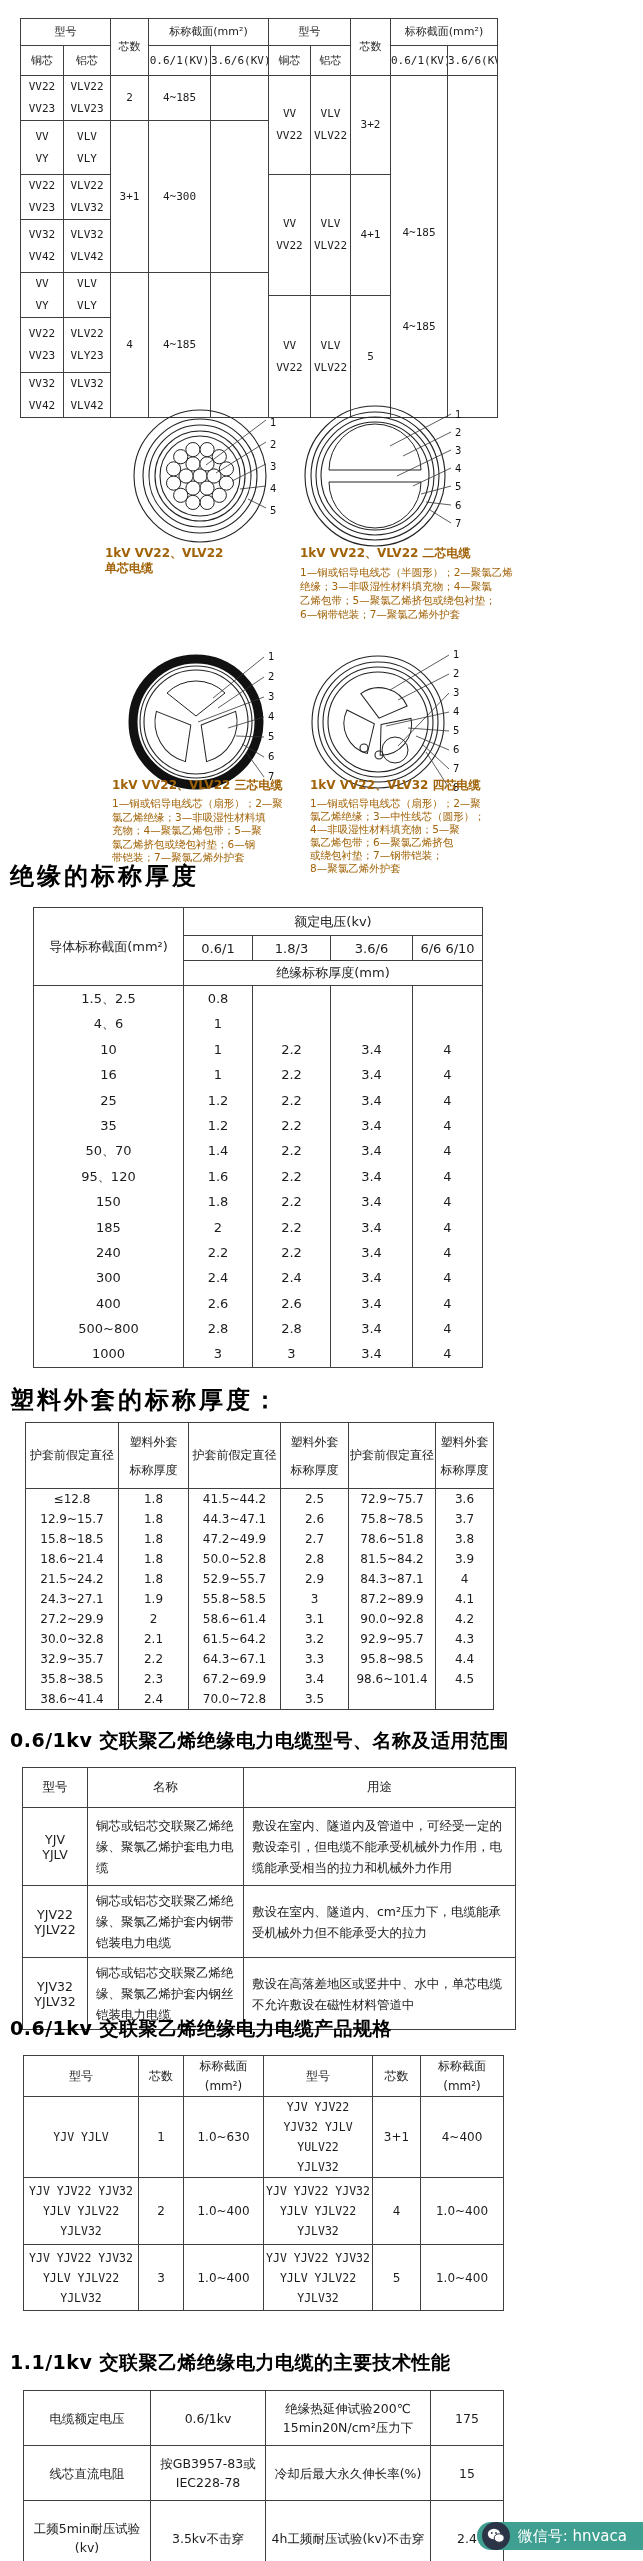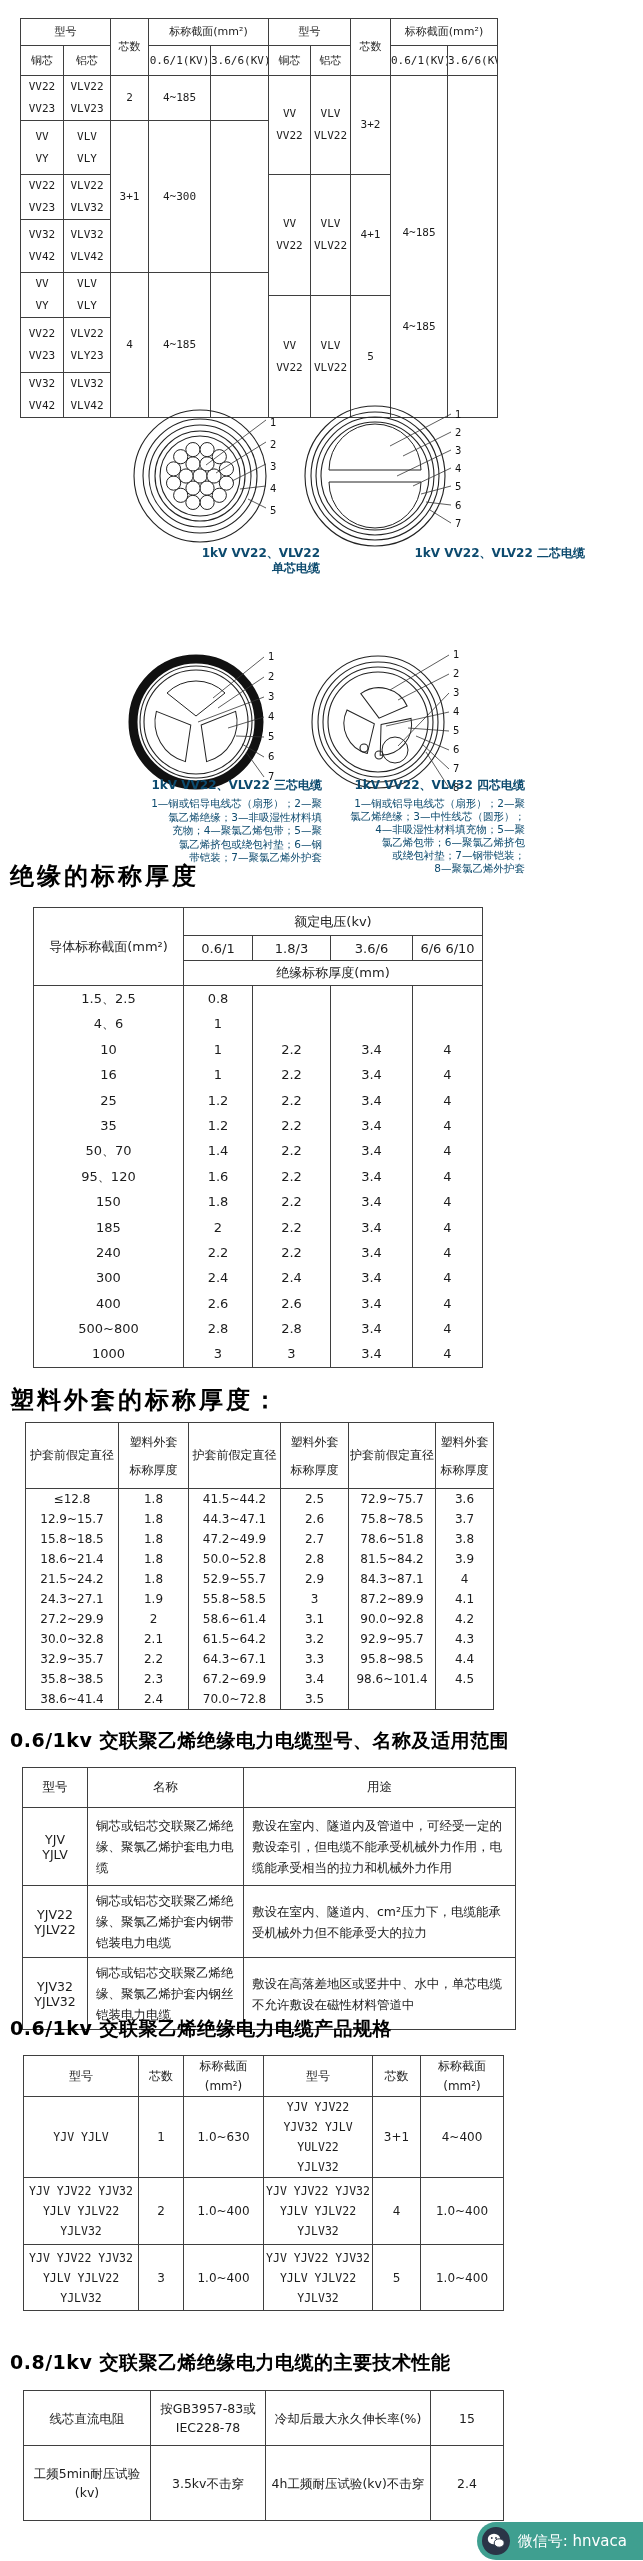--- a/index.html
+++ b/index.html
@@ -22,33 +22,33 @@
   td.stack{vertical-align:top;}
   .stack .cl{display:block;text-align:center;overflow:hidden;}
   
   .dia{position:absolute;}
   .dia svg{display:block;}
   .dia circle,.dia path{fill:none;stroke:#222;stroke-width:1.1;}
   .dia .hatched{stroke:#222;stroke-width:1;}
   .dia line{stroke:#333;stroke-width:0.8;}
   .dia text{font-size:10px;fill:#111;font-family:"DejaVu Sans",sans-serif;}
   #strands circle{fill:#fff;stroke:#222;stroke-width:1;}
-  .cap{position:absolute;text-align:right;color:#0c4a6e;}
+  .cap{position:absolute;text-align:left;color:#a16207;}
   .cap .ct{font-weight:bold;font-size:12px;line-height:15px;white-space:pre-line;}
   .cap .lg{font-size:10.5px;line-height:14px;white-space:pre-line;margin-top:4px;}
   
   .t2{font-size:13px;}
   .t3{font-size:12px;}
   .t4{font-size:12.5px;}
   .t4 td.lft{text-align:left;padding:4px 8px;line-height:21px;}
   .t5{font-size:12px;line-height:20px;}
   .t5 td.mono{font-family:"DejaVu Sans Mono","Liberation Mono",monospace;font-size:11.5px;}
   .t6{font-size:12.5px;line-height:19px;}
   
-  .wm{position:absolute;right:0;top:2522px;height:38px;border-radius:19px 0 0 19px;
+  .wm{position:absolute;right:0;top:2522px;height:28px;border-radius:19px 0 0 19px;
       display:flex;align-items:center;gap:8px;padding:0 16px 0 5px;color:#fff;font-size:15px;}
   .wm-ic{width:28px;height:28px;border-radius:50%;background:#2b3547;display:flex;
          align-items:center;justify-content:center;flex:0 0 auto;}
 </style>
 </head>
 <body>
 
 <div class="page">
 
   <table class="t t1" style="left:20px;top:18px;width:477px;">
@@ -236,20 +236,24 @@
       <text x="160" y="38">2</text>
       <text x="160" y="56">3</text>
       <text x="160" y="74">4</text>
       <text x="160" y="92">5</text>
       <text x="160" y="111">6</text>
       <text x="160" y="129">7</text>
     </svg>
   </div>
   <div class="cap" style="left:300px;top:546px;width:285px">
     <div class="ct">1kV VV22、VLV22 二芯电缆</div>
+    <div class="lg">1—铜或铝导电线芯（半圆形）；2—聚氯乙烯
+绝缘；3—非吸湿性材料填充物；4—聚氯
+乙烯包带；5—聚氯乙烯挤包或绕包衬垫；
+6—钢带铠装；7—聚氯乙烯外护套</div>
   </div>
 
   <div class="dia" style="left:118px;top:648px;width:160px;height:152px">
     <svg width="160" height="152" viewBox="0 0 160 152">
       <defs>
         <pattern id="h3" width="6" height="6" patternUnits="userSpaceOnUse" patternTransform="rotate(45)">
           <line x1="0" y1="0" x2="0" y2="6" stroke="#333" stroke-width="1"></line>
         </pattern>
       </defs>
       <circle cx="78" cy="74" r="63" style="stroke-width:9;stroke:#111"></circle>
@@ -479,29 +483,36 @@
       <td>1.0~400</td>
       <td class="mono">YJV YJV22 YJV32
 YJLV YJLV22
 YJLV32</td>
       <td>5</td>
       <td>1.0~400</td>
     </tr>
   </tbody>
     </table>
 
-  <div class="hd hd-small" style="left:10px;top:2350px">0.8/1kv 交联聚乙烯绝缘电力电缆的主要技术性能</div>
+  <div class="hd hd-small" style="left:10px;top:2350px">1.1/1kv 交联聚乙烯绝缘电力电缆的主要技术性能</div>
   <table class="t t6" style="left:23px;top:2390px;width:480px">
     <colgroup>
       <col style="width:127px">
         <col style="width:115px">
         <col style="width:165px">
         <col style="width:73px">
     </colgroup>
     <tbody>
+        <tr style="height:55px">
+      <td>电缆额定电压</td>
+      <td>0.6/1kv</td>
+      <td>绝缘热延伸试验200℃
+15min20N/cm²压力下</td>
+      <td>175</td>
+    </tr>
     <tr style="height:55px">
       <td>线芯直流电阻</td>
       <td>按GB3957-83或
 IEC228-78</td>
       <td>冷却后最大永久伸长率(%)</td>
       <td>15</td>
     </tr>
     <tr style="height:75px">
       <td>工频5min耐压试验(kv)</td>
       <td>3.5kv不击穿</td>

